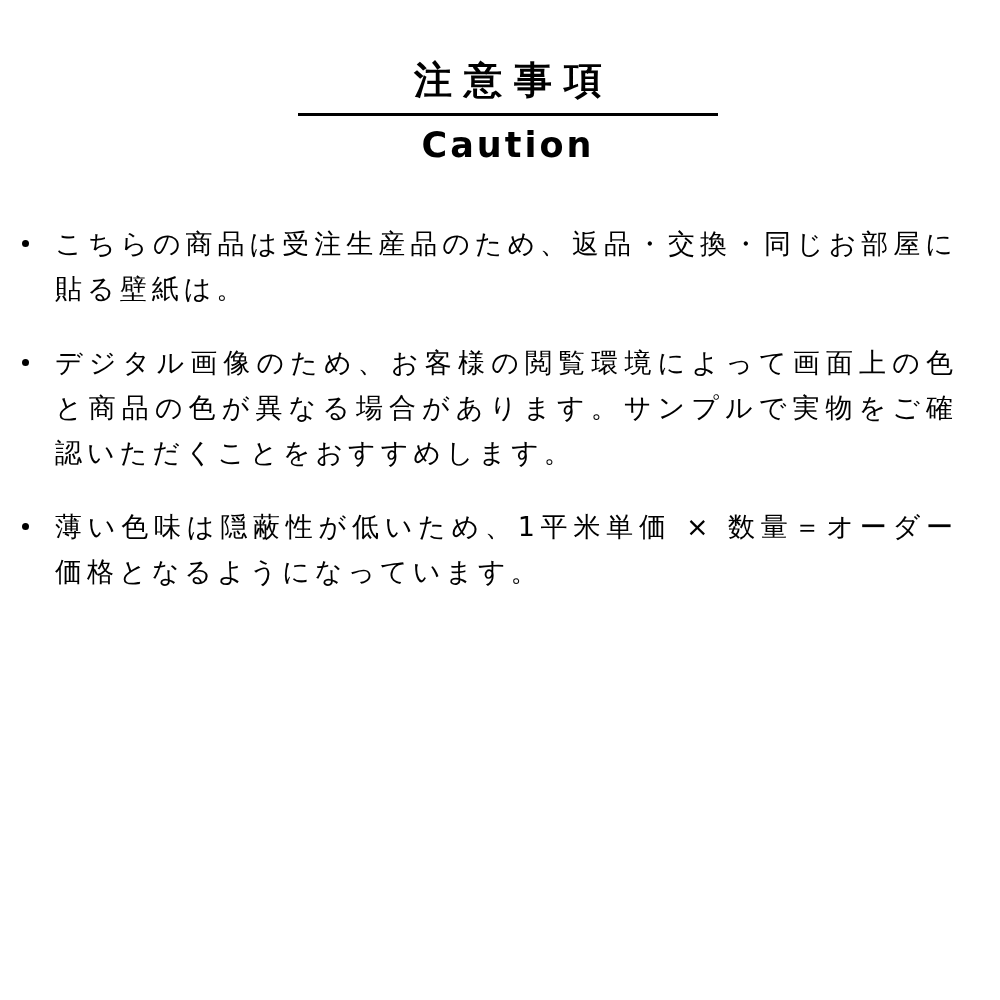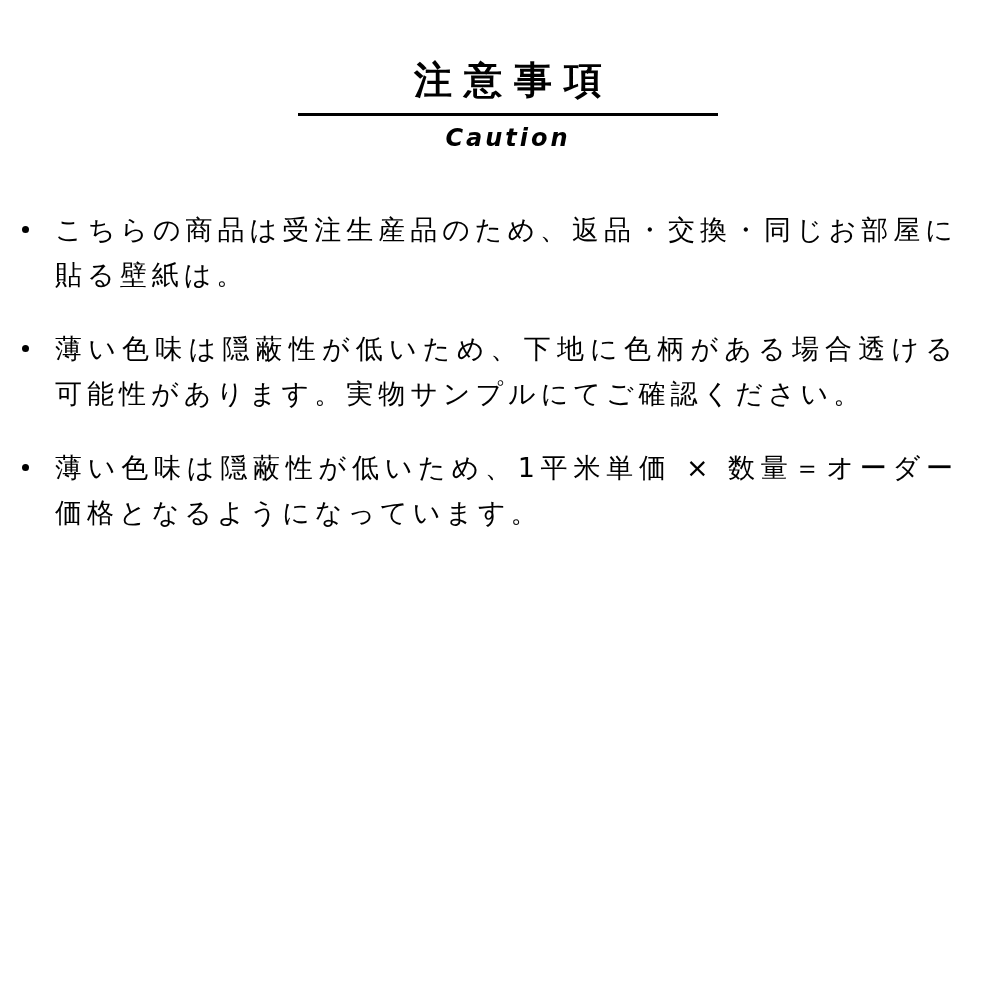--- a/index.html
+++ b/index.html
@@ -30,22 +30,21 @@
     text-indent: 12px; 
     line-height: 1.3;
   }
   .title-divider {
     width: 420px;
     height: 3px;
     background: #000000;
     margin: 8px auto 7px auto;
   }
   .page-subtitle {
-    font-size: 24px;
-    font-style: italic;
+    font-size: 35px;
     font-weight: 600;
     letter-spacing: 3px;
     line-height: 1.3;
   }
   .caution-list {
     list-style: none;
     margin: 52px 0 0 0;
     padding: 0 42px 0 55px;
   }
   .caution-item {
@@ -77,26 +76,26 @@
     <div class="title-divider"></div>
     <div class="page-subtitle">Caution</div>
   </div>
 
   <ul class="caution-list" id="caution-list">
     <li class="caution-item">
       <span class="bullet"></span>
       <span class="item-text">こちらの商品は受注生産品のため、返品・交換・同じお部屋に貼る壁紙は。</span>
     </li>
 
+    <li class="caution-item">
+      <span class="bullet"></span>
+      <span class="item-text">デジタル画像のため、お客様の閲覧環境によって画面上の色と商品の色が異なる場合があります。サンプルで実物をご確認いただくことをおすすめします。</span>
+    </li>
 
 
-    <li class="caution-item">
-      <span class="bullet"></span>
-      <span class="item-text">薄い色味は隠蔽性が低いため、下地に色柄がある場合透ける可能性があります。実物サンプルにてご確認ください。</span>
-    </li>
 
 
     <li class="caution-item">
       <span class="bullet"></span>
       <span class="item-text">薄い色味は隠蔽性が低いため、1平米単価 × 数量＝オーダー価格となるようになっています。</span>
     </li>
   </ul>
 
 </div>
 

